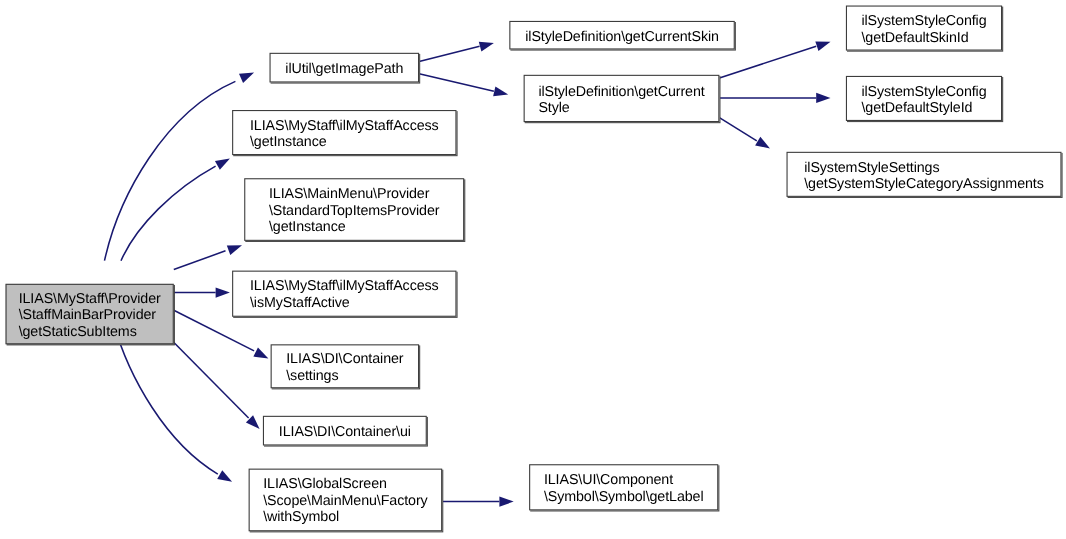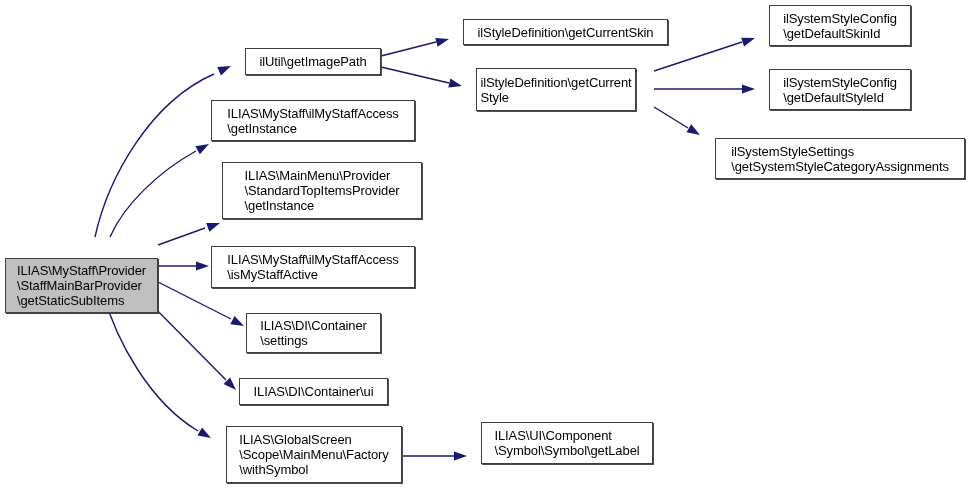--- a/index.html
+++ b/index.html
@@ -121,21 +121,21 @@
 \getInstance</div>
       <div class="node shadow" style="left: 211px; top: 246px; width: 204px; height: 42px;">ILIAS\MyStaff\ilMyStaffAccess
 \isMyStaffActive</div>
       <div class="node shadow" style="left: 246px; top: 313px; width: 135px; height: 40px;">ILIAS\DI\Container
 \settings</div>
       <div class="node shadow" style="left: 239px; top: 378px; width: 149px; height: 27px;">ILIAS\DI\Container\ui</div>
       <div class="node shadow" style="left: 226px; top: 426px; width: 176px; height: 57px;">ILIAS\GlobalScreen
 \Scope\MainMenu\Factory
 \withSymbol</div>
       <div class="node shadow" style="left: 463px; top: 19px; width: 205px; height: 26px;">ilStyleDefinition\getCurrentSkin</div>
-      <div class="node shadow" style="left: 476px; top: 68px; width: 160px; height: 43px;">ilStyleDefinition\getCurrent
+      <div class="node shadow" style="left: 476px; top: 68px; width: 178px; height: 43px;">ilStyleDefinition\getCurrent
 Style</div>
       <div class="node shadow" style="left: 481px; top: 422px; width: 172px; height: 42px;">ILIAS\UI\Component
 \Symbol\Symbol\getLabel</div>
       <div class="node shadow" style="left: 769px; top: 5px; width: 142px; height: 41px;">ilSystemStyleConfig
 \getDefaultSkinId</div>
       <div class="node shadow" style="left: 769px; top: 69px; width: 142px; height: 41px;">ilSystemStyleConfig
 \getDefaultStyleId</div>
       <div class="node shadow" style="left: 715px; top: 138px; width: 250px; height: 41px;">ilSystemStyleSettings
 \getSystemStyleCategoryAssignments</div>
     </div>

